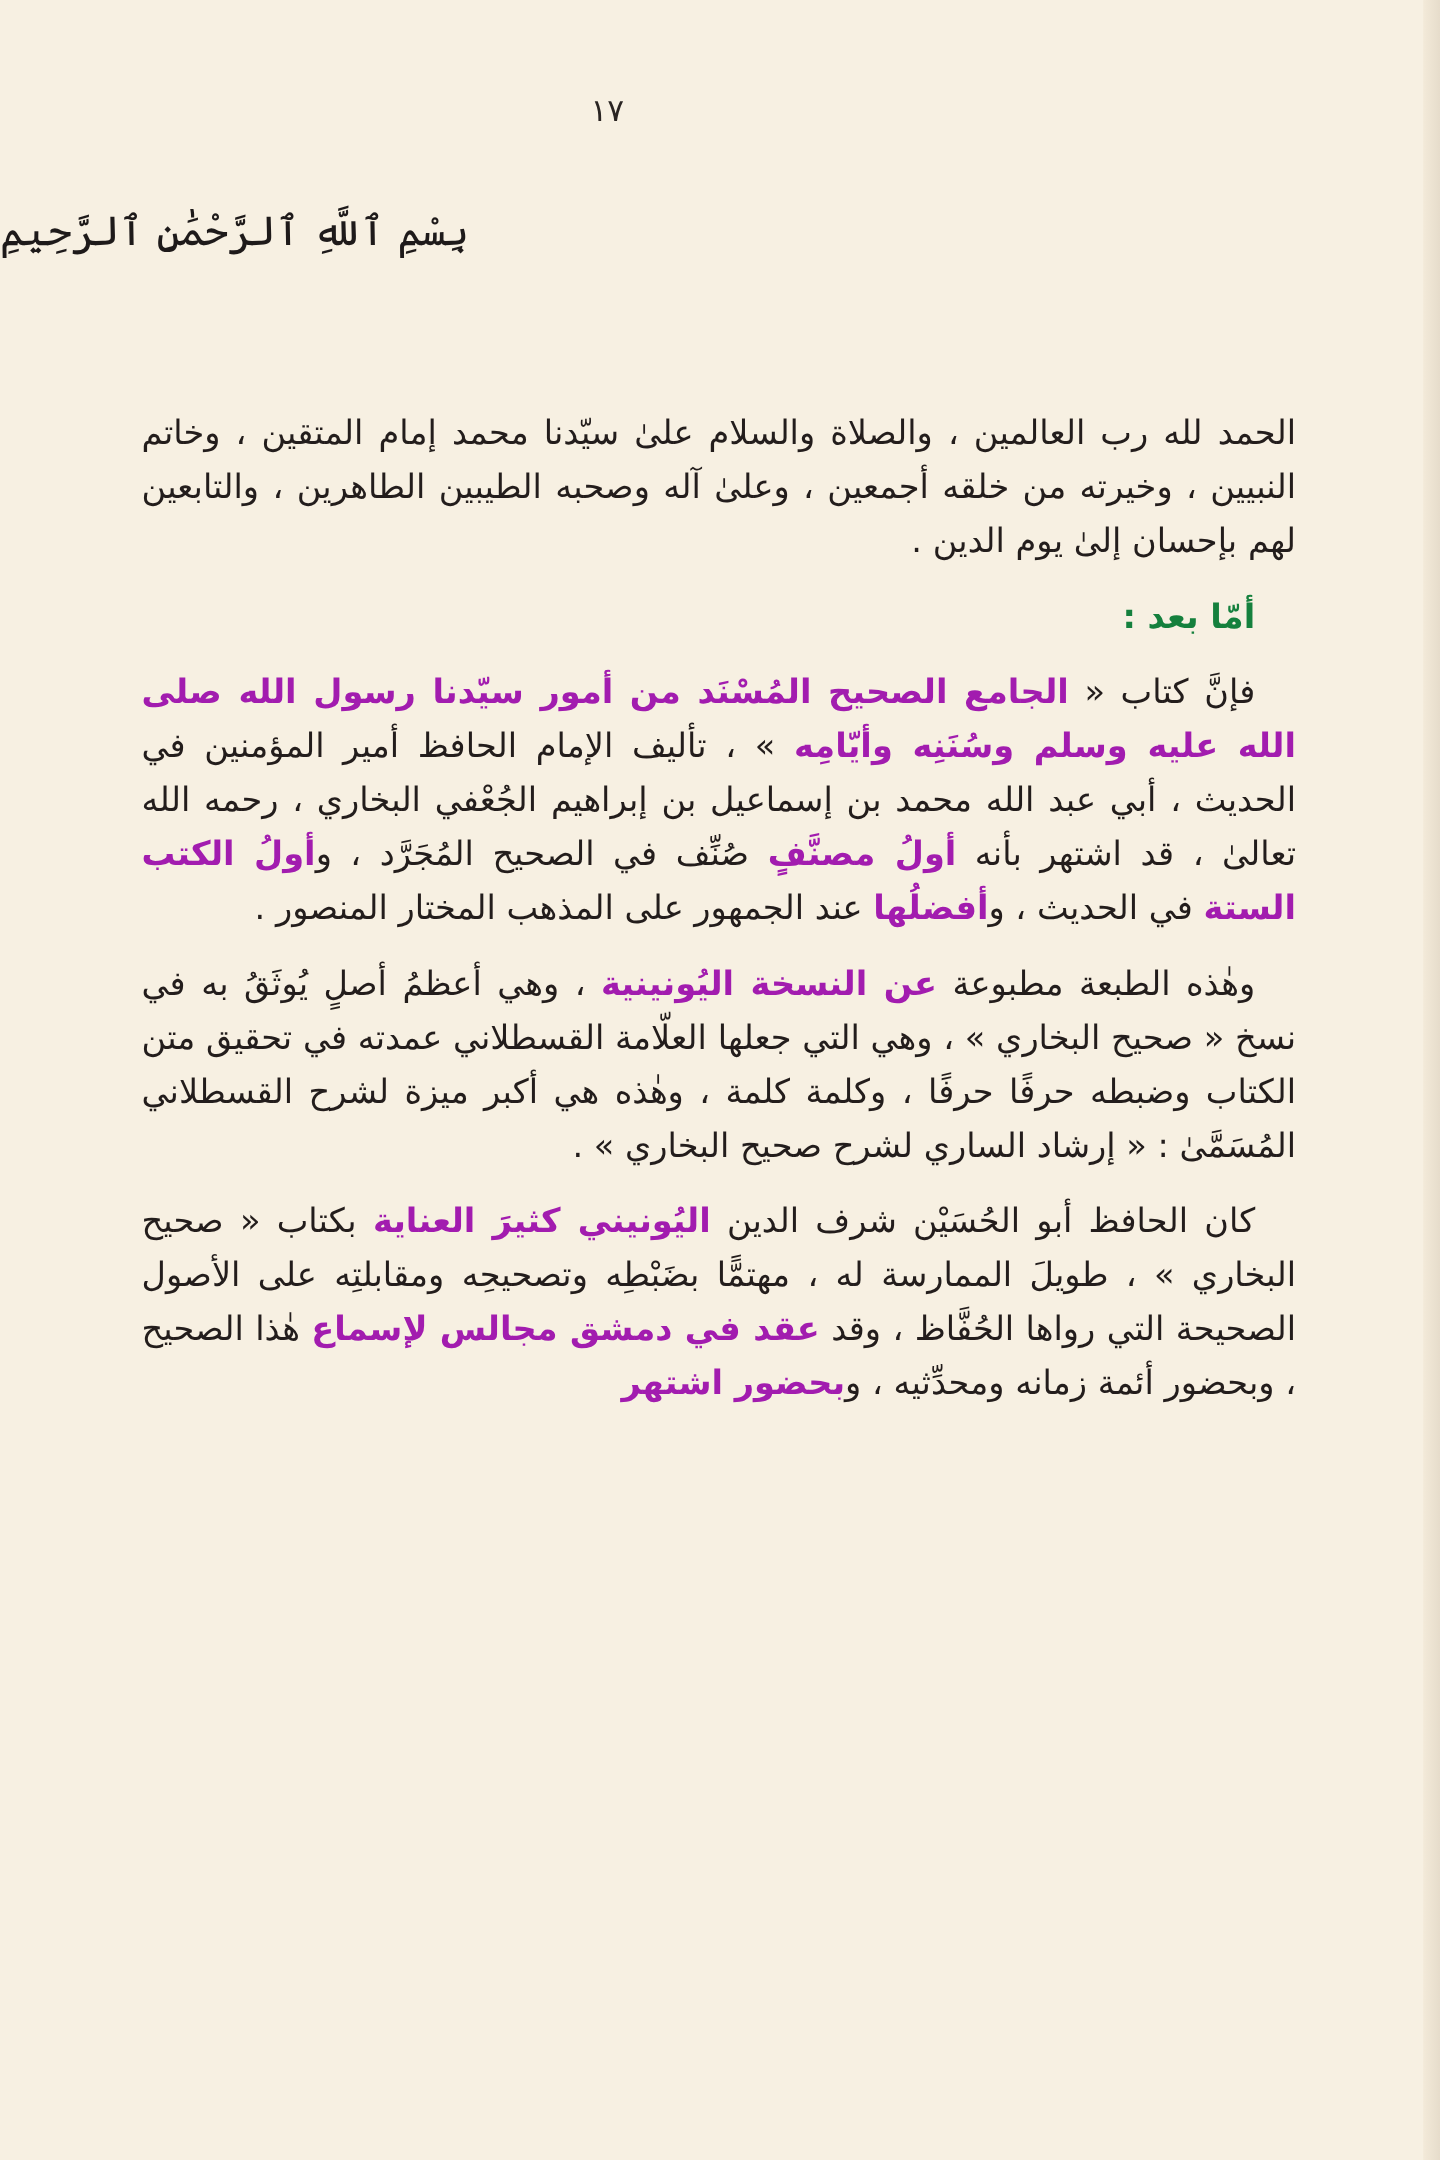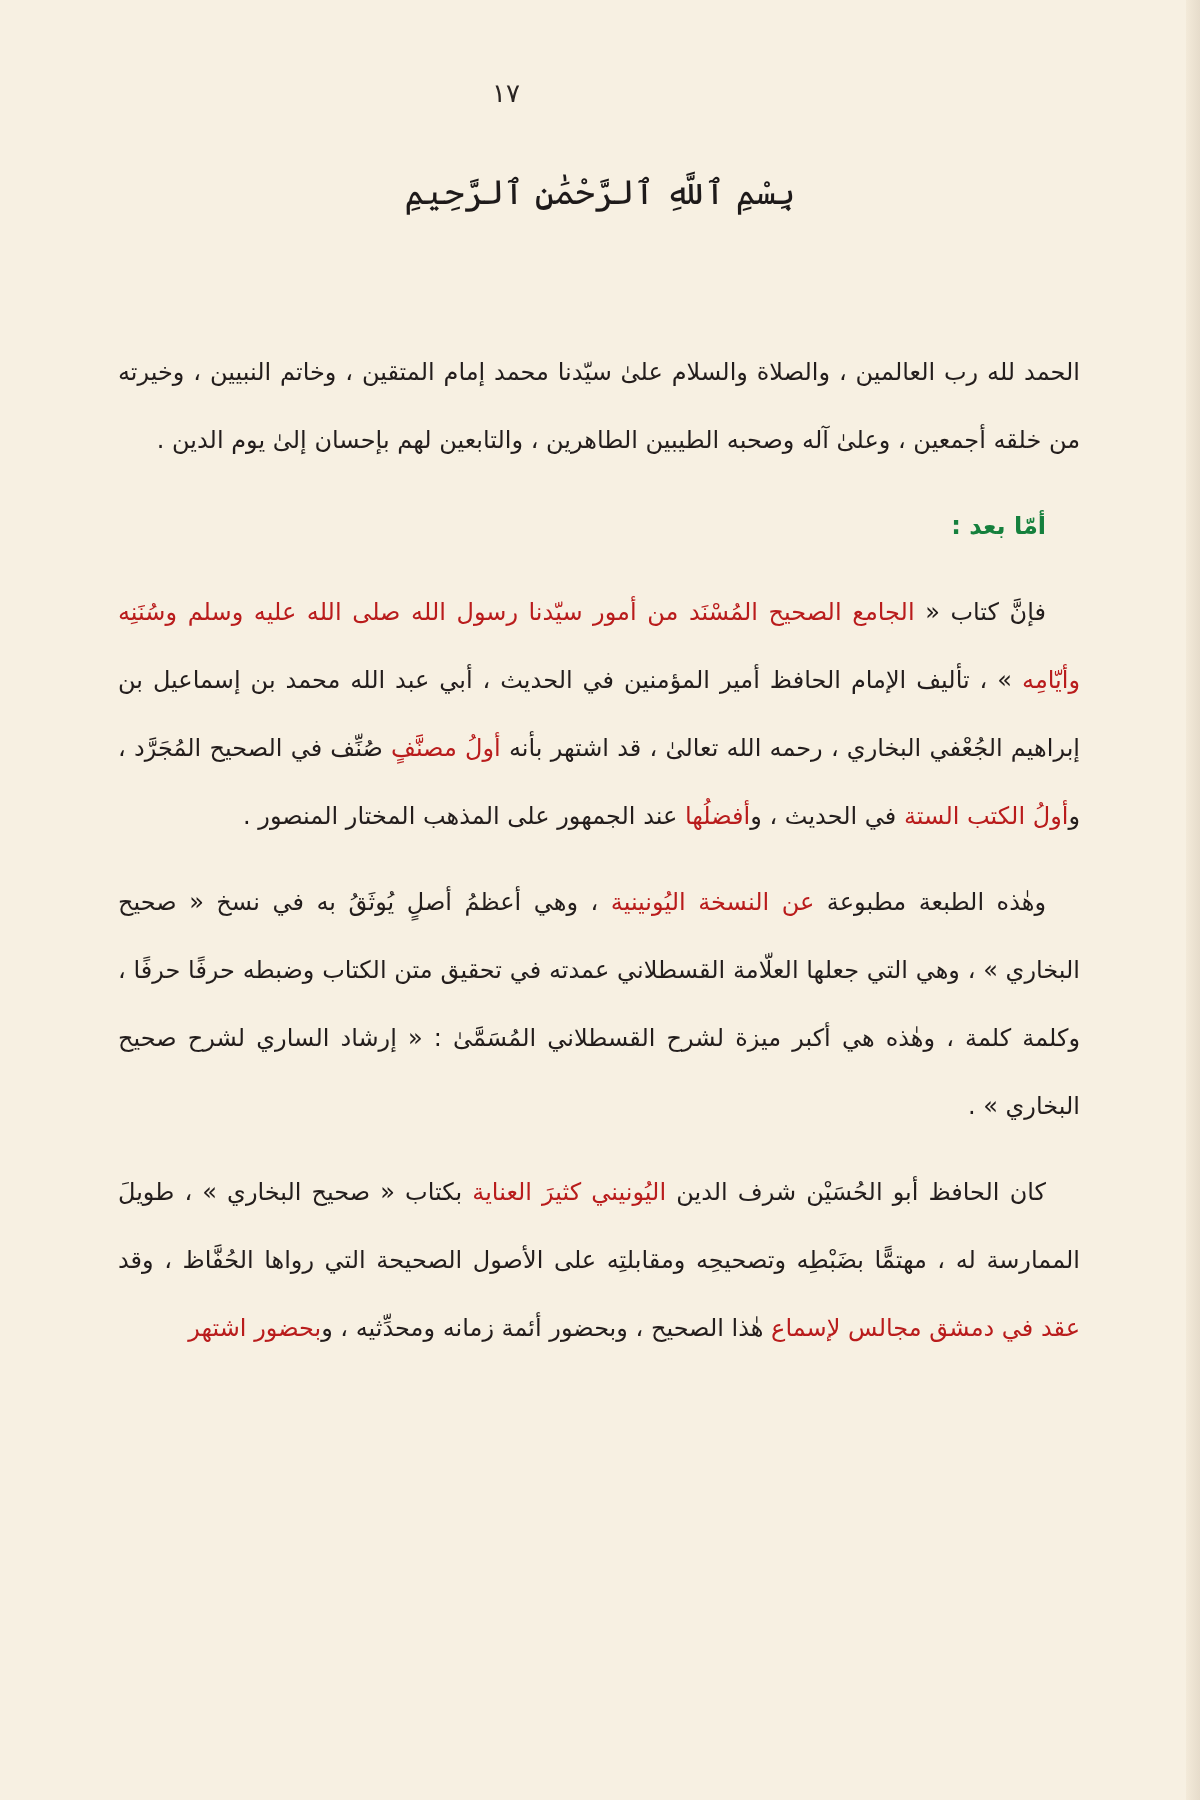--- a/index.html
+++ b/index.html
@@ -12,33 +12,33 @@
   }
   .page-edge {
     position:absolute; right:0; top:0; width:14px; height:1800px;
     background:linear-gradient(to right, #f3ead9, #e6dccb);
   }
   .page-number {
     position:absolute; top:78px; left:0; width:1012px; text-align:center;
     font-size:26px; color:#2a2422;
   }
   .basmala {
-    position:absolute; top:172px; left:0; width:1200px; text-align:center;
+    position:absolute; top:172px; left:0; width:1200px; text-align:left;
     font-family:"DejaVu Serif", serif; font-size:34px; color:#1e1a1a;
     direction:rtl;
   }
   .content {
     position:absolute; top:338px; left:118px; width:962px;
     direction:rtl; text-align:justify; text-align-last:right;
-    font-size:24px; line-height:68px;
+    font-size:28px; line-height:45px;
   }
   .para { margin:0 0 18px 0; text-indent:34px; }
   .para.first { text-indent:0; }
   .para.heading { text-indent:34px; font-weight:bold; color:#15803d; }
-  .hl { color:#b91c1c; font-weight:normal; }
+  .hl { color:#a21caf; font-weight:bold; }
 </style>
 </head>
 <body>
 
 <div class="page-edge"></div>
 
 <div class="page-number">١٧</div>
 
 <div class="basmala">بِسْمِ ٱللَّهِ ٱلرَّحْمَٰنِ ٱلرَّحِيمِ</div>
 

